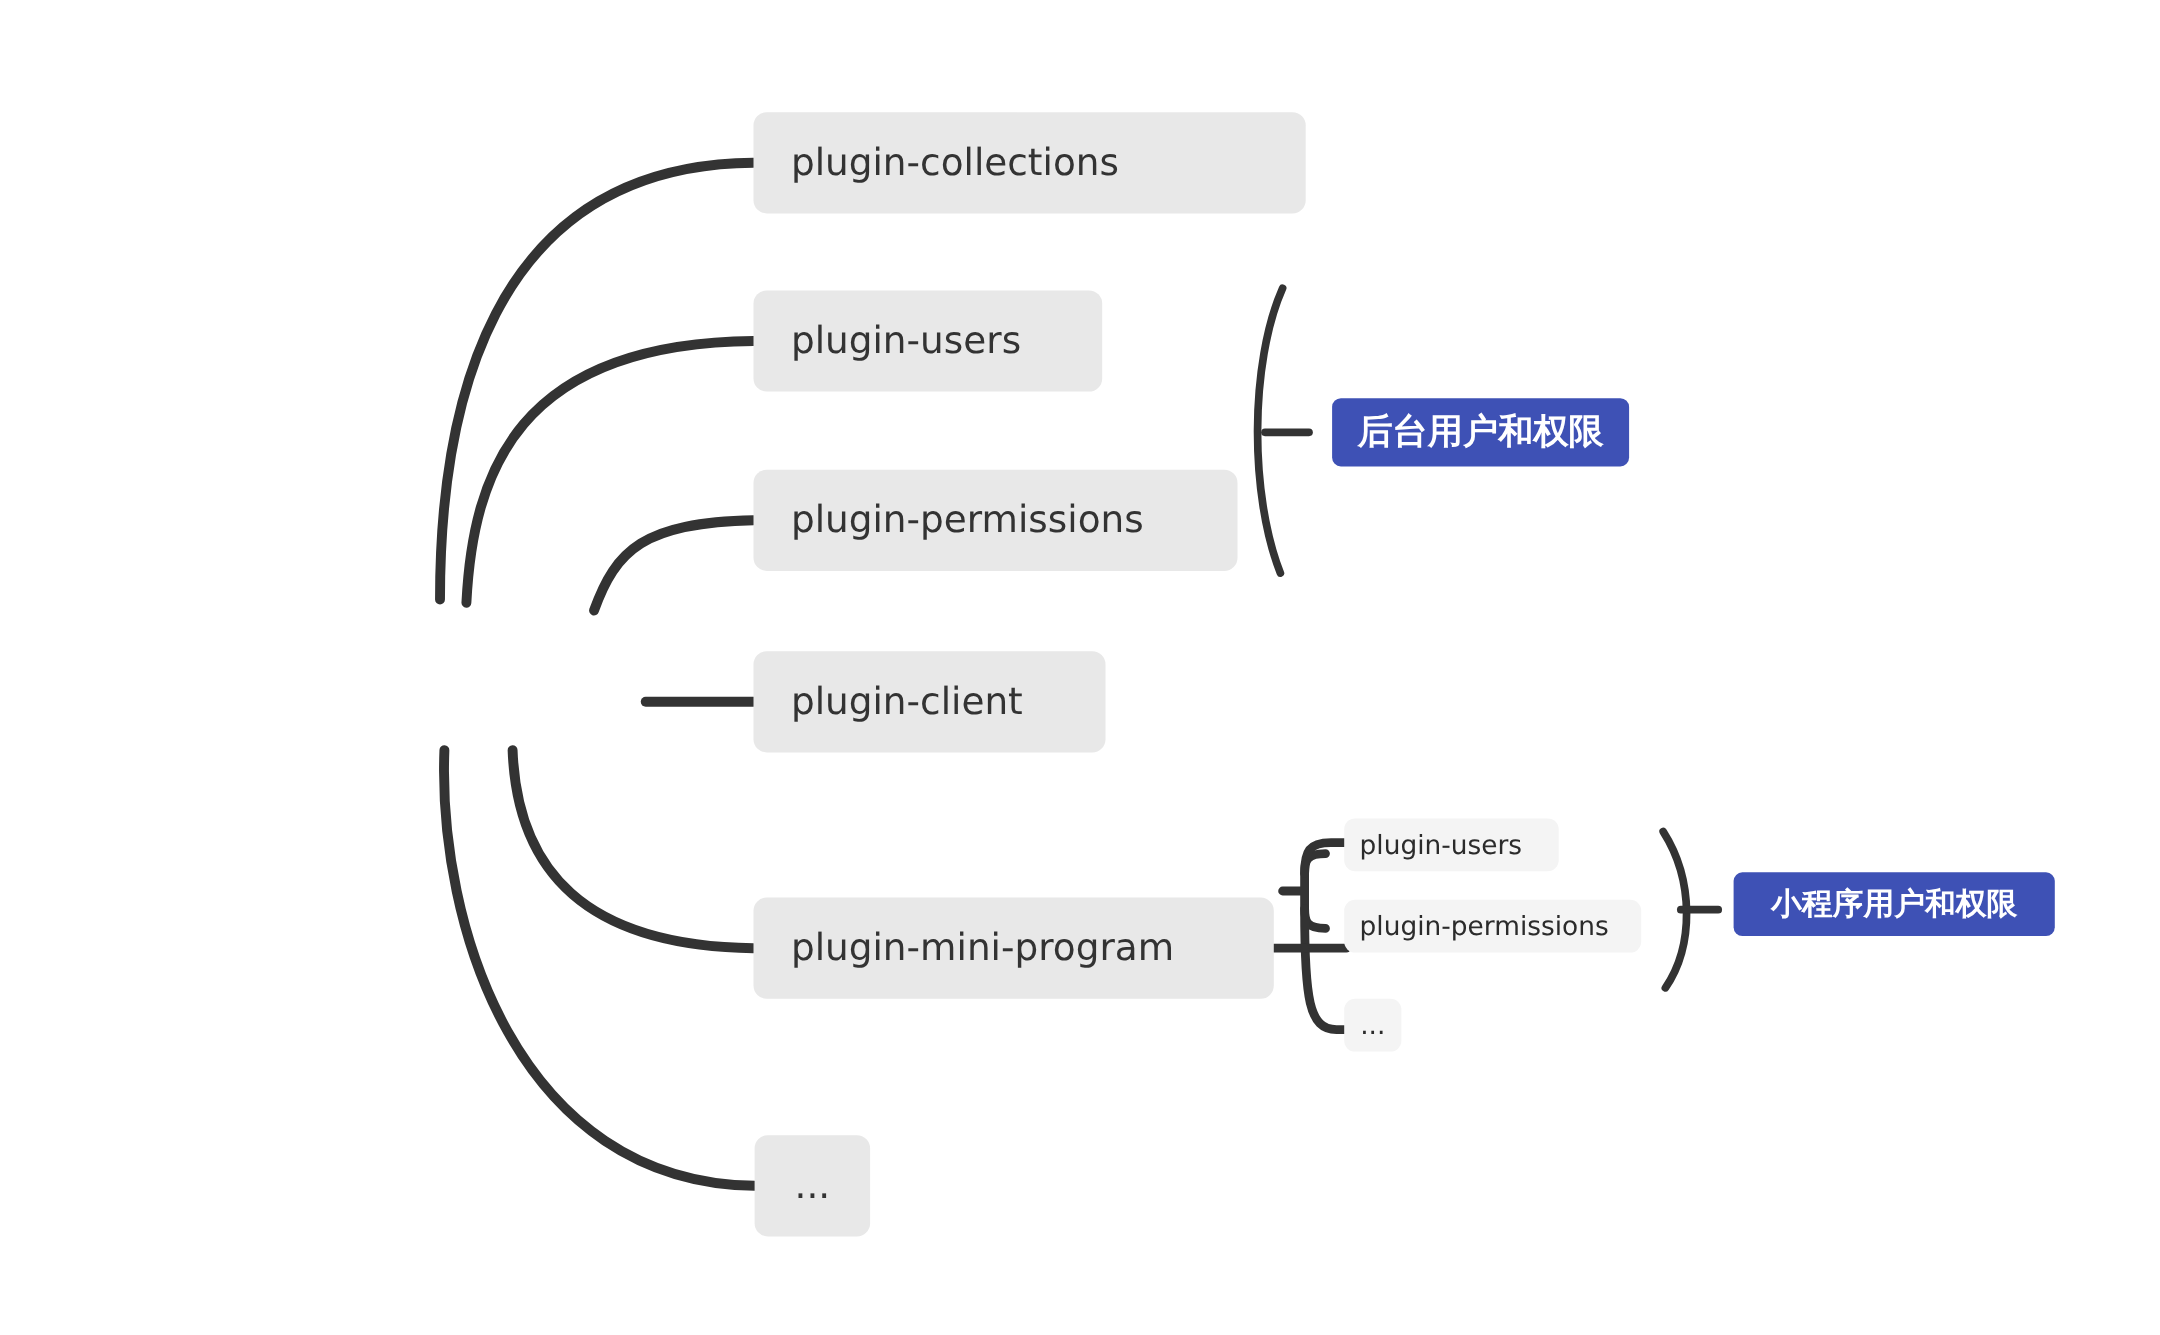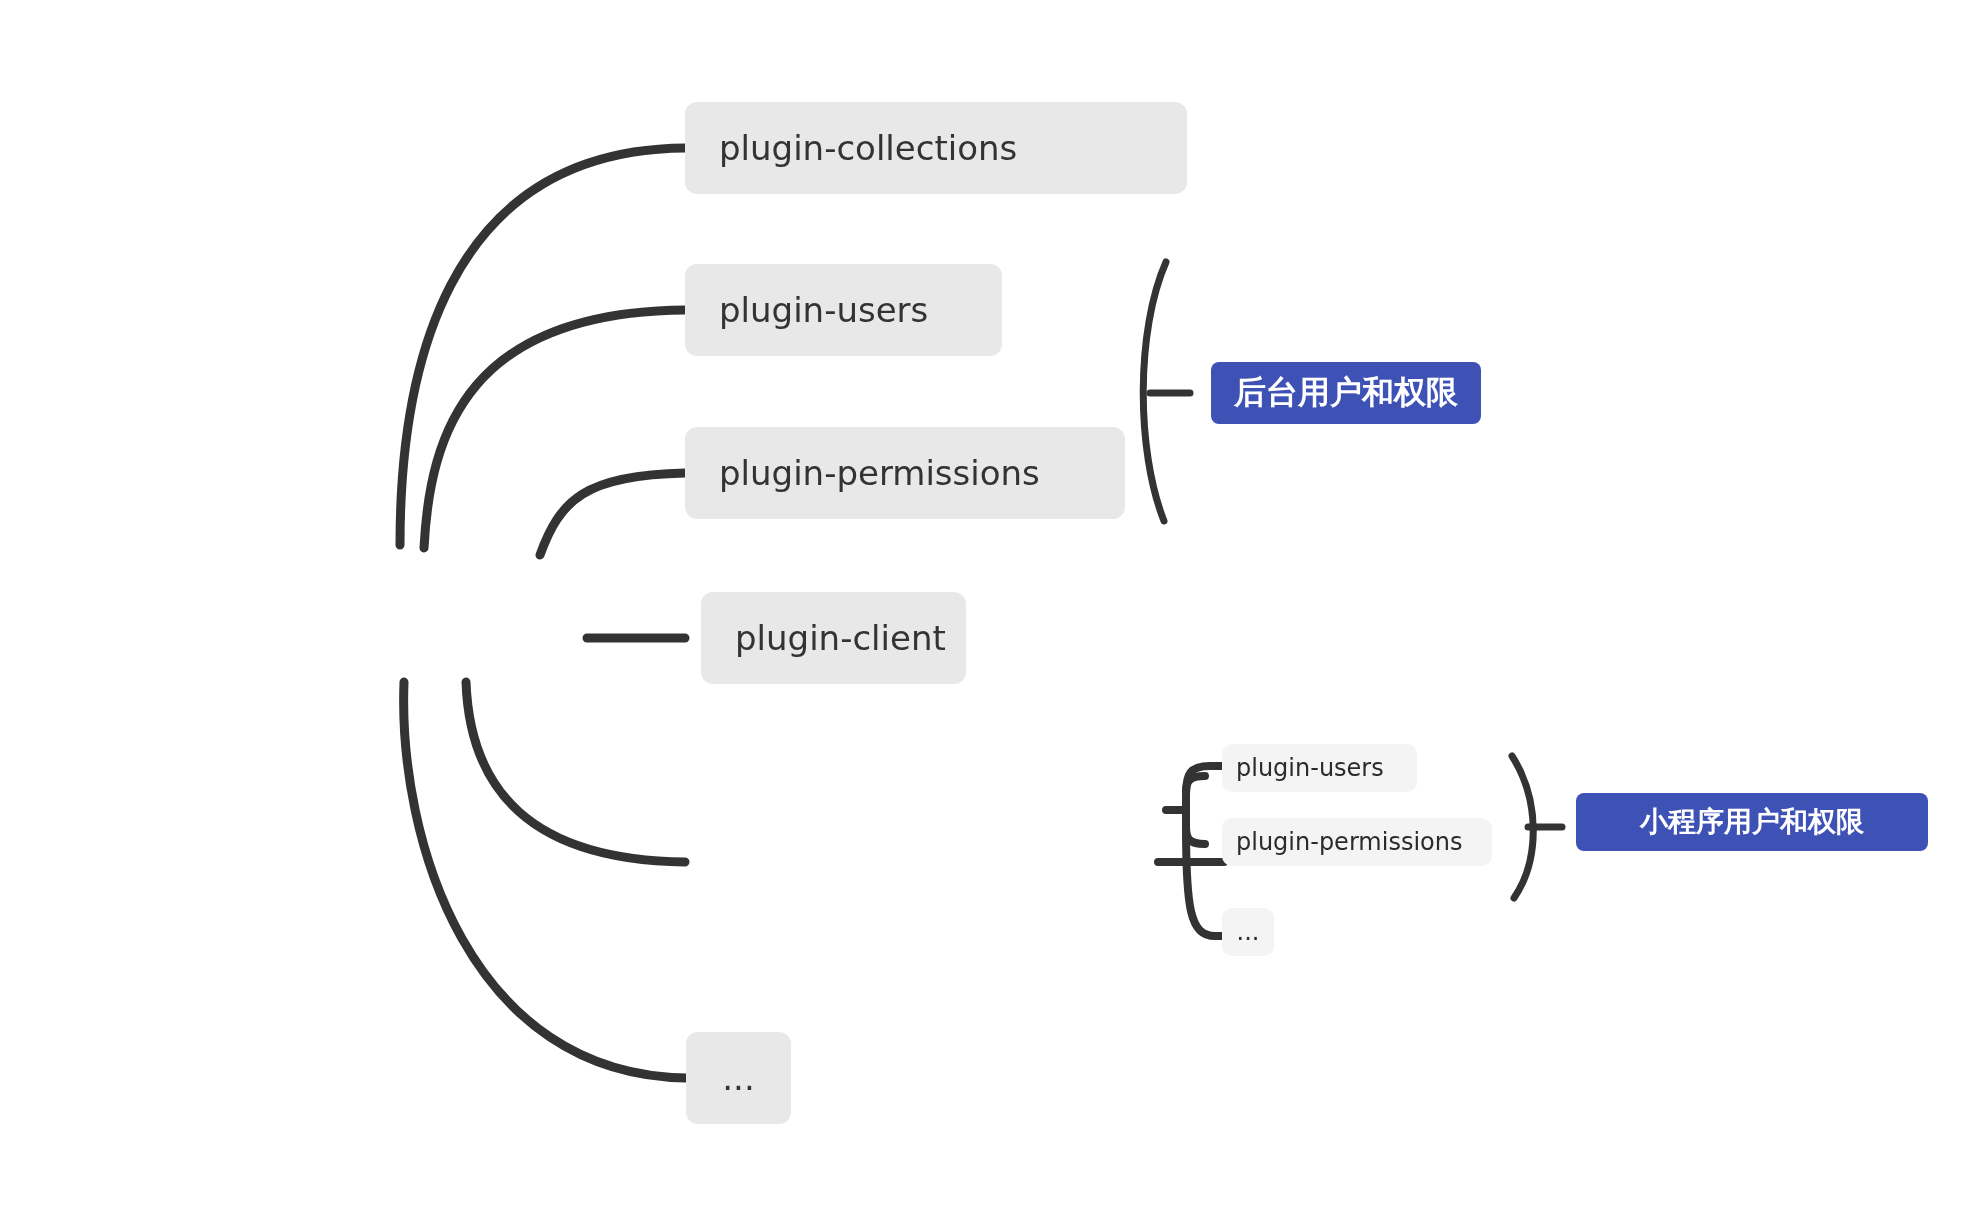--- a/index.html
+++ b/index.html
@@ -127,24 +127,27 @@
   </div>
 
   <div class="node node-branch" style="left:685px; top:264px; width:317px; height:92px;">
     <span>plugin-users</span>
   </div>
 
   <div class="node node-branch" style="left:685px; top:427px; width:440px; height:92px;">
     <span>plugin-permissions</span>
   </div>
 
-  <div class="node node-branch" style="left:685px; top:592px; width:265px; height:92px;margin-left:16px;">
+  <div class="node node-branch" style="left:685px; top:592px; width:320px; height:92px;">
     <span>plugin-client</span>
   </div>
 
+  <div class="node node-branch" style="left:685px; top:816px; width:473px; height:92px;">
+    <span>plugin-mini-program</span>
+  </div>
 
   <div class="node node-branch ellipsis" style="left:686px; top:1032px; width:105px; height:92px; justify-content:center;">
     <span>...</span>
   </div>
 
   <div class="node node-leaf" style="left:1222px; top:744px; width:195px; height:48px;">
     <span>plugin-users</span>
   </div>
 
   <div class="node node-leaf" style="left:1222px; top:818px; width:270px; height:48px;">
@@ -152,17 +155,17 @@
   </div>
 
   <div class="node node-leaf ellipsis" style="left:1222px; top:908px; width:52px; height:48px; justify-content:center;">
     <span>...</span>
   </div>
 
   <div class="badge badge-large" style="left:1211px; top:362px; width:270px; height:62px;">
     <span>后台用户和权限</span>
   </div>
 
-  <div class="badge badge-small" style="left:1576px; top:793px; width:352px; height:58px;">
+  <div class="badge badge-small" style="left:1576px; top:793px; width:292px; height:58px;">
     <span>小程序用户和权限</span>
   </div>
 
 </div>
 
 </body></html>

